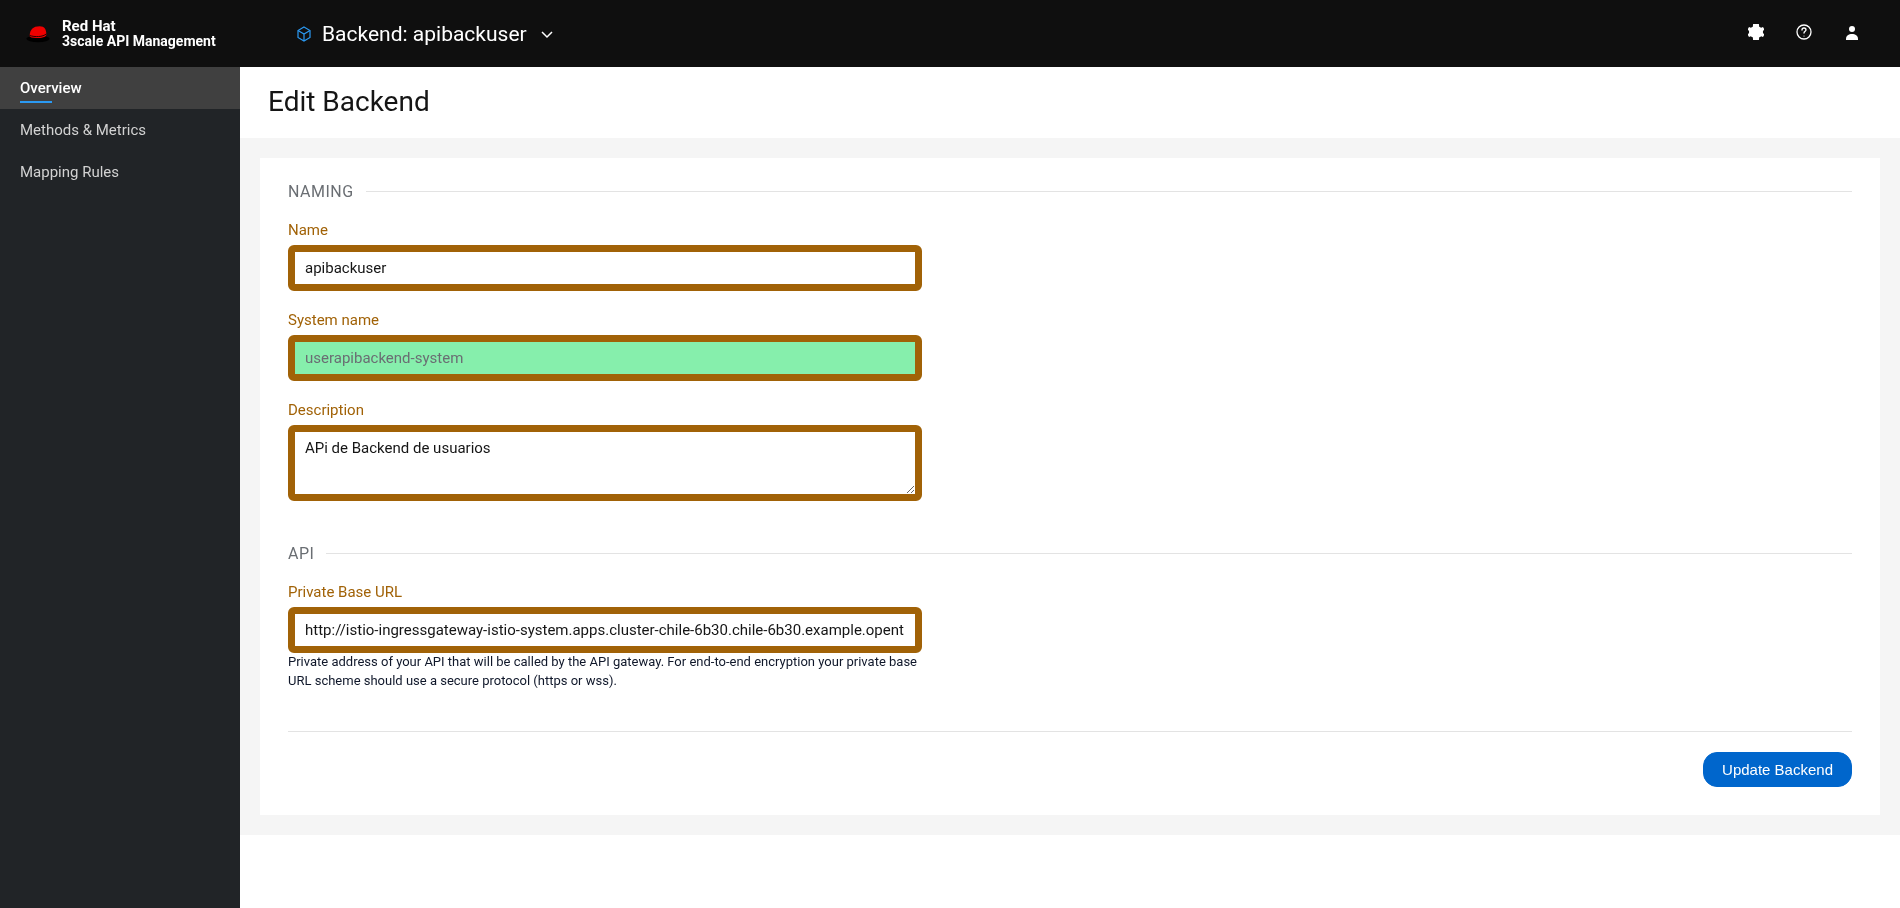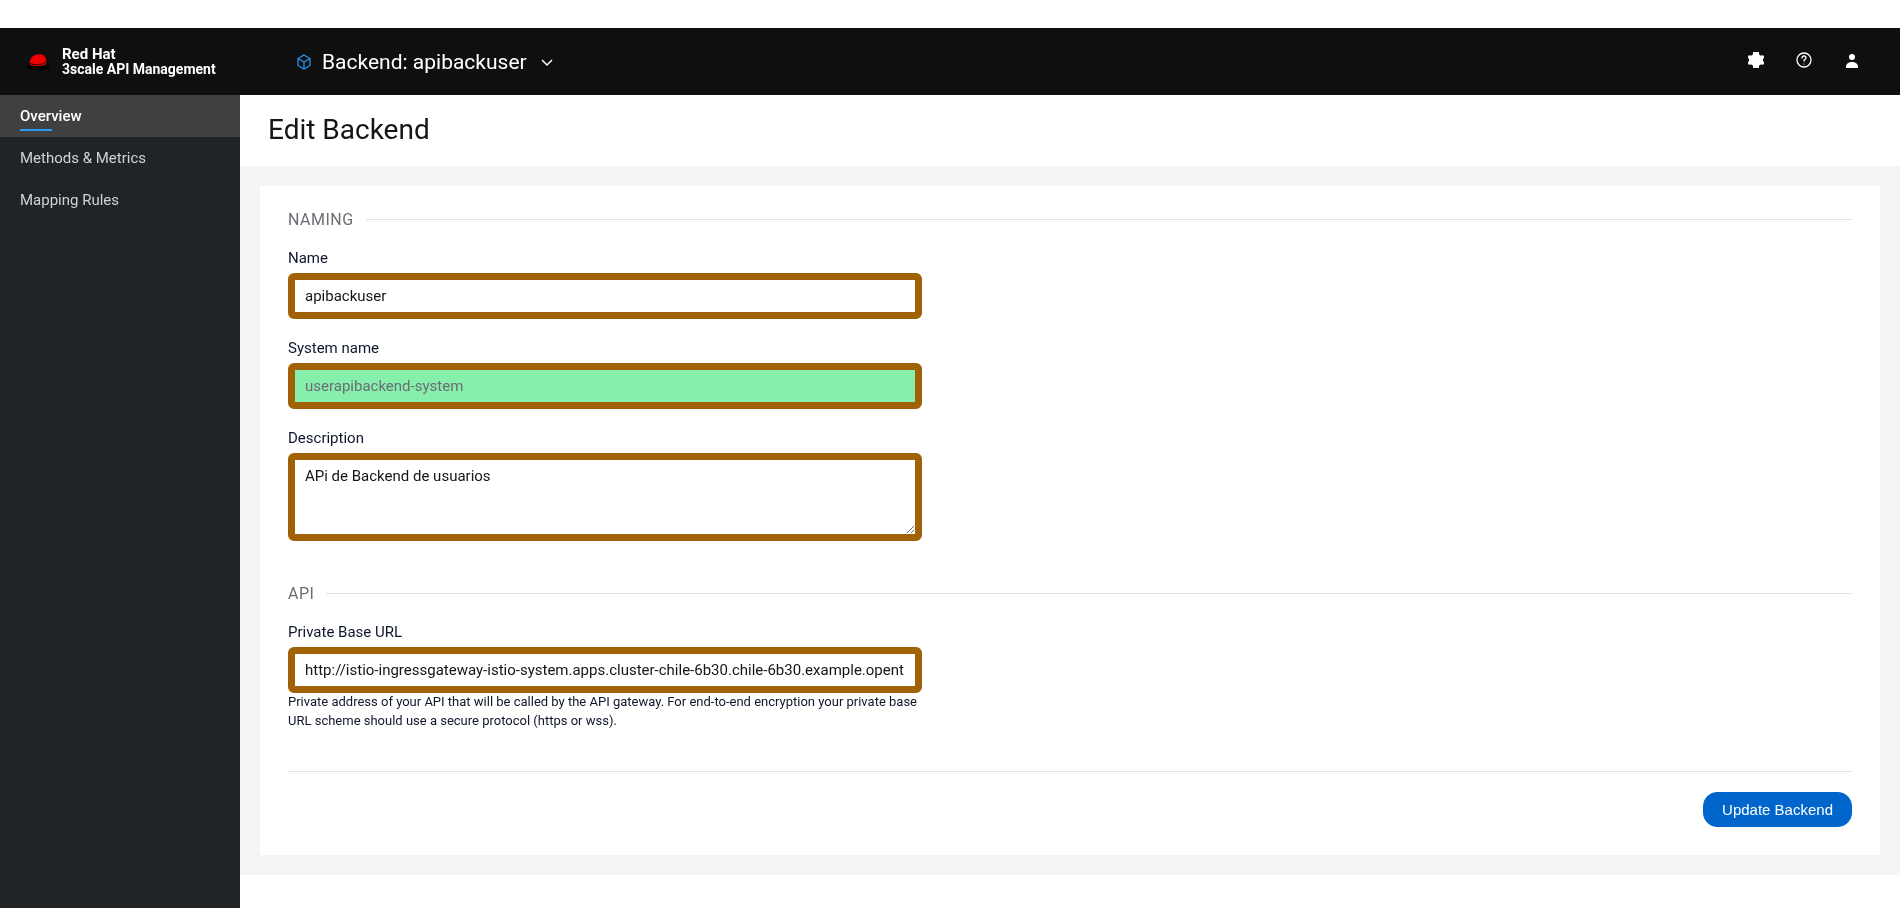--- a/index.html
+++ b/index.html
@@ -14,21 +14,20 @@
   }
 
   
   .topbar {
     height: 67px;
     background: #0f0f0f;
     display: flex;
     align-items: center;
     color: #fff;
     padding: 4px 24px;
-    margin-top: 28px;
   }
   .logo-block {
     display: flex;
     align-items: center;
     gap: 10px;
     min-width: 240px;
   }
   .logo-block .hat {
     width: 28px;
     height: 20px;
@@ -146,39 +145,39 @@
     height: 1px;
     background: #e3e3e3;
   }
 
   .form-group {
     margin-bottom: 20px;
   }
   .form-label {
     display: block;
     font-size: 15px;
-    color: #0f172a;
+    color: #a16207;
     margin-bottom: 6px;
   }
   .form-input, .form-textarea {
     width: 634px;
     padding: 7px 10px;
     font-size: 15px;
     font-family: inherit;
     border: 7px solid #a16207;
     border-radius: 6px;
     color: #151515;
     background: #fff;
   }
   .form-input[readonly] {
     background: #86efac;
     color: #6a6e73;
   }
   .form-textarea {
-    height: 88px;
+    height: 76px;
     resize: both;
   }
   .help-text {
     font-size: 13px;
     color: #0f172a;
     margin-top: 0;
     max-width: 640px;
     line-height: 1.45;
   }
 

